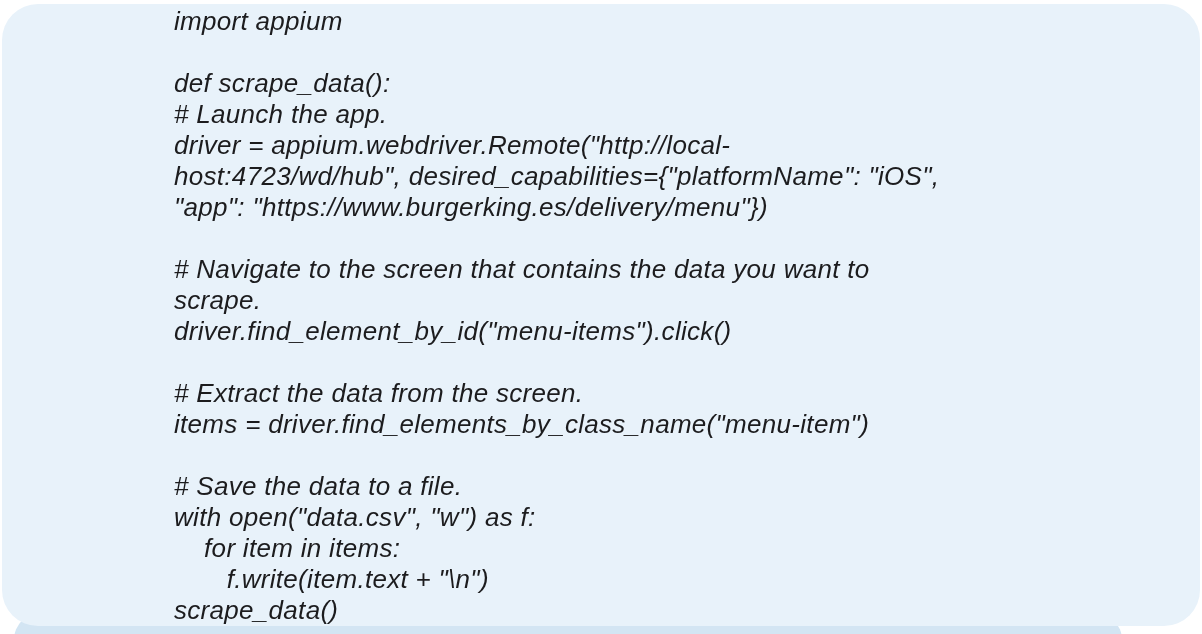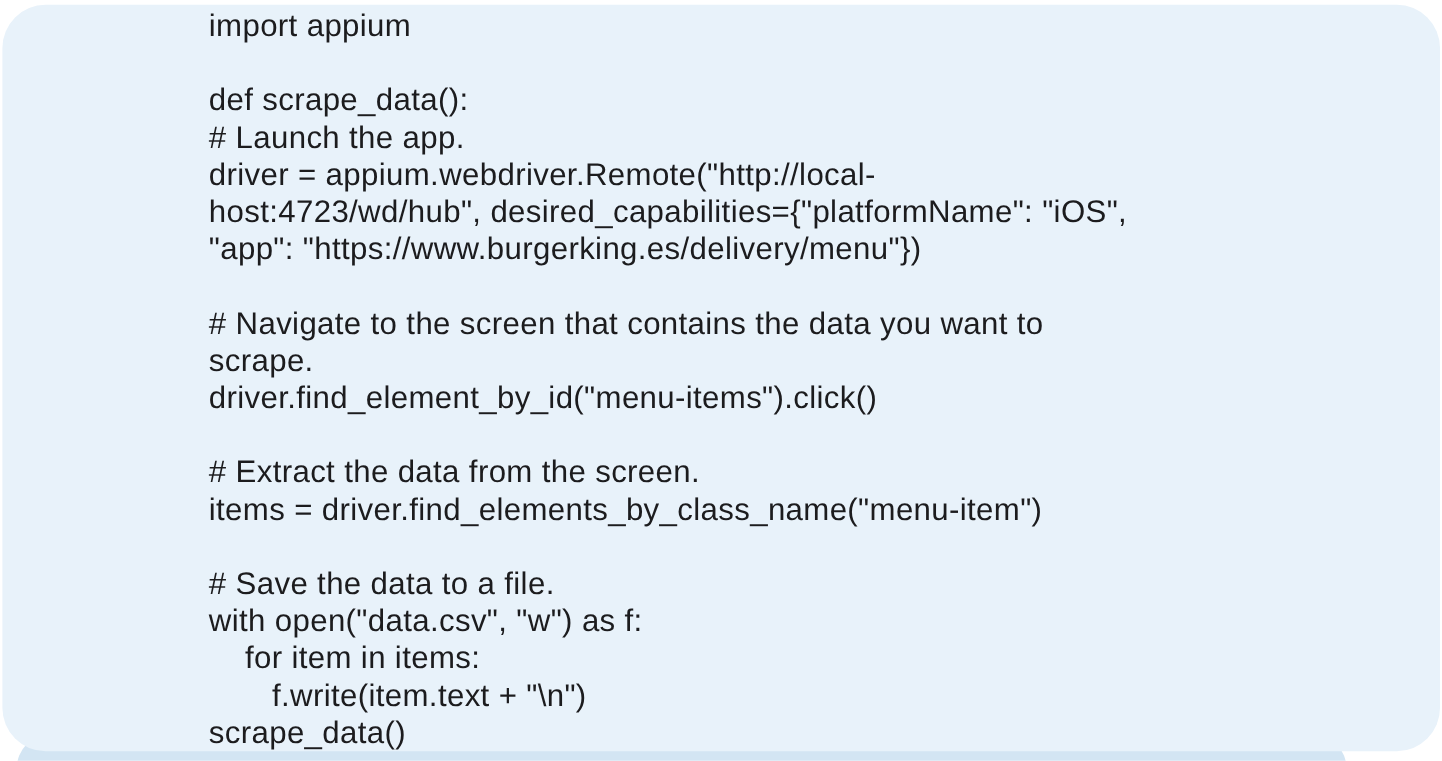--- a/index.html
+++ b/index.html
@@ -52,20 +52,21 @@
     font-family: "Liberation Sans", sans-serif;
     font-size: 26px;
     font-weight: 500;
     line-height: 31px;
     letter-spacing: 0.3px;
     white-space: pre;
   }
   .code-line {
     min-height: 31px;
     white-space: pre;
+    font-style: italic;
   }
 </style>
 </head>
 <body>
 
 <div class="page">
   <div class="card-back"></div>
   <div class="card">
     <div class="code"><div class="code-line">import appium</div><div class="code-line">&nbsp;</div><div class="code-line">def scrape_data():</div><div class="code-line"># Launch the app.</div><div class="code-line">driver = appium.webdriver.Remote("http://local-</div><div class="code-line">host:4723/wd/hub", desired_capabilities={"platformName": "iOS",</div><div class="code-line">"app": "https://www.burgerking.es/delivery/menu"})</div><div class="code-line">&nbsp;</div><div class="code-line"># Navigate to the screen that contains the data you want to</div><div class="code-line">scrape.</div><div class="code-line">driver.find_element_by_id("menu-items").click()</div><div class="code-line">&nbsp;</div><div class="code-line"># Extract the data from the screen.</div><div class="code-line">items = driver.find_elements_by_class_name("menu-item")</div><div class="code-line">&nbsp;</div><div class="code-line"># Save the data to a file.</div><div class="code-line">with open("data.csv", "w") as f:</div><div class="code-line">    for item in items:</div><div class="code-line">       f.write(item.text + "\n")</div><div class="code-line">scrape_data()</div></div>
   </div>

